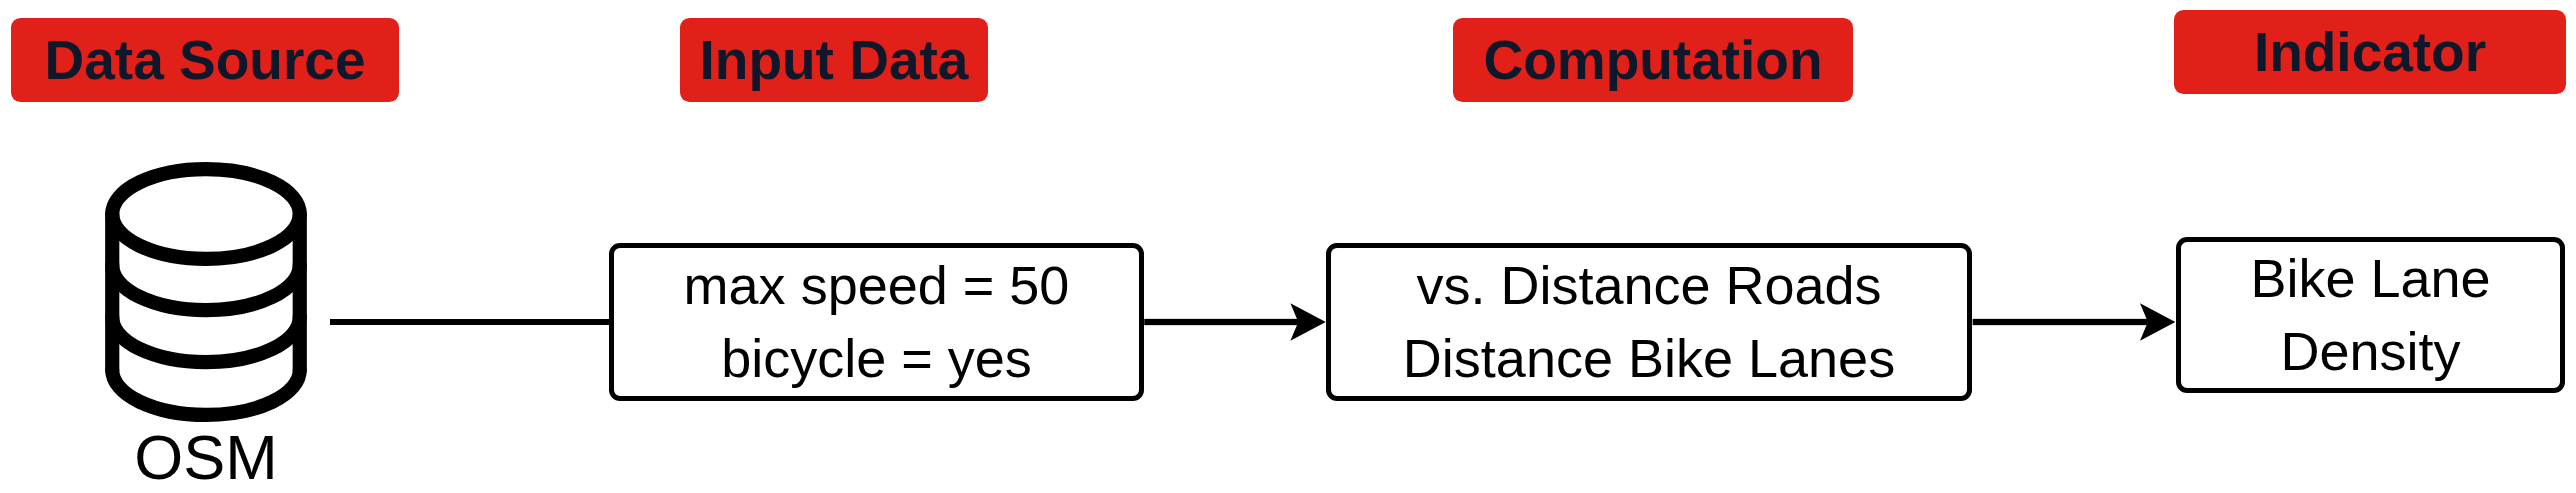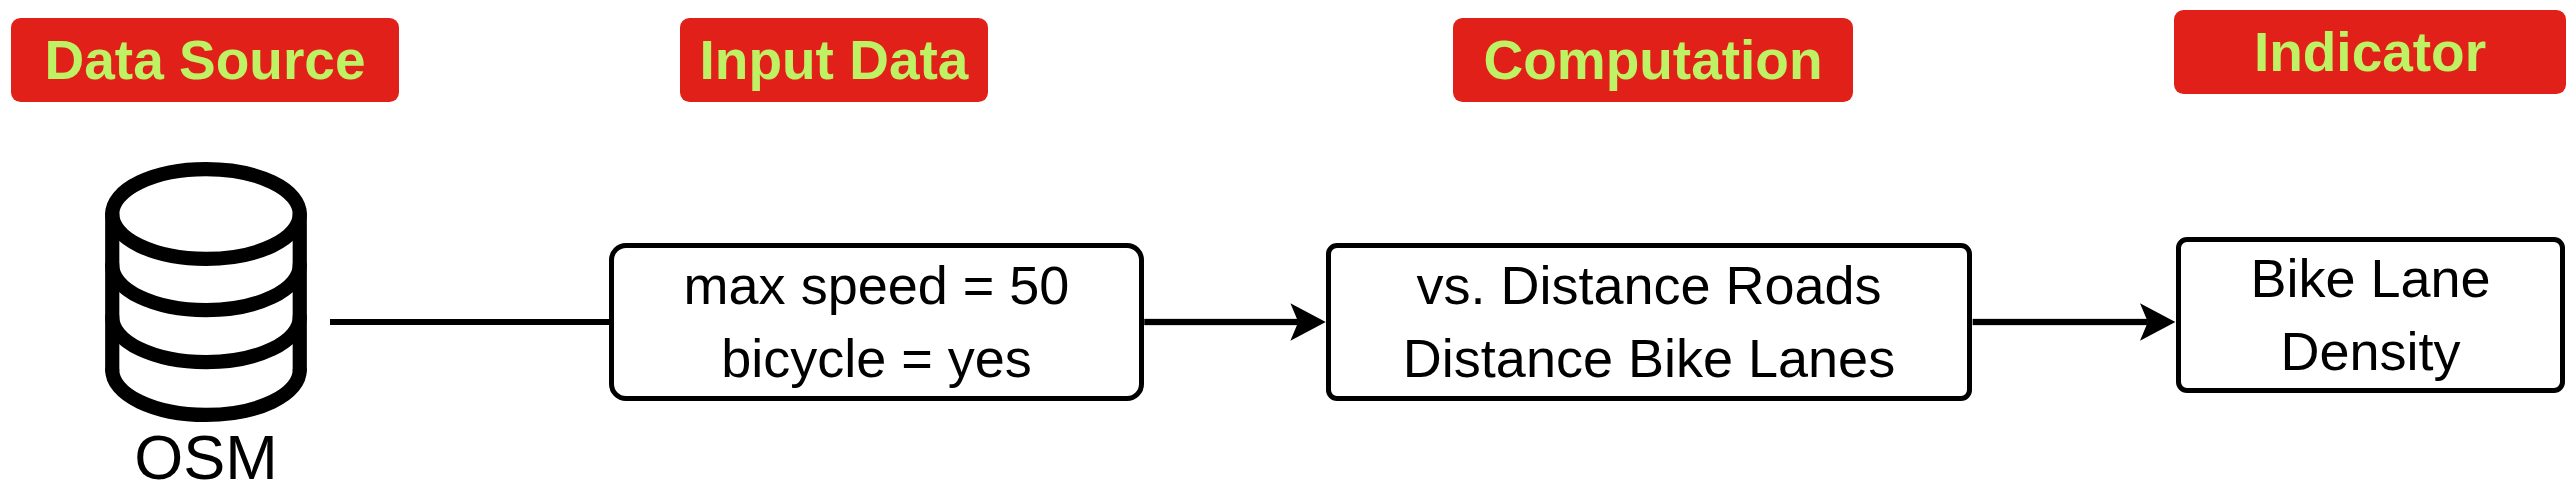--- a/index.html
+++ b/index.html
@@ -14,21 +14,21 @@
     height: 493px;
     background: #ffffff;
     overflow: hidden;
   }
   
   .stage-label {
     position: absolute;
     height: 84px;
     background: #e2201a;
     border-radius: 9.5px;
-    color: #bef264;
+    color: #0f172a;
     font-size: 55px;
     font-weight: bold;
     display: flex;
     align-items: center;
     justify-content: center;
     white-space: nowrap;
   }
   #label-data-source { left: 11px;   top: 18px; width: 388px; }
   #label-input-data  { left: 680px;  top: 18px; width: 308px; }
   #label-computation { left: 1453px; top: 18px; width: 400px; }
@@ -65,21 +65,21 @@
     display: flex;
     flex-direction: column;
     align-items: center;
     justify-content: center;
     text-align: center;
     color: #000000;
     font-size: 54px;
     line-height: 73px;
     white-space: nowrap;
   }
-  #box-input       { left: 609px;  top: 243px; width: 535px; height: 158px; border-radius: 17px; }
+  #box-input       { left: 609px;  top: 243px; width: 535px; height: 158px; }
   #box-computation { left: 1326px; top: 243px; width: 646px; height: 158px; }
   #box-indicator   { left: 2176px; top: 237px; width: 389px; height: 156px; }
 
   
   .plain-line {
     position: absolute;
     left: 330px;
     top: 319px;
     width: 279px;
     height: 6.3px;

